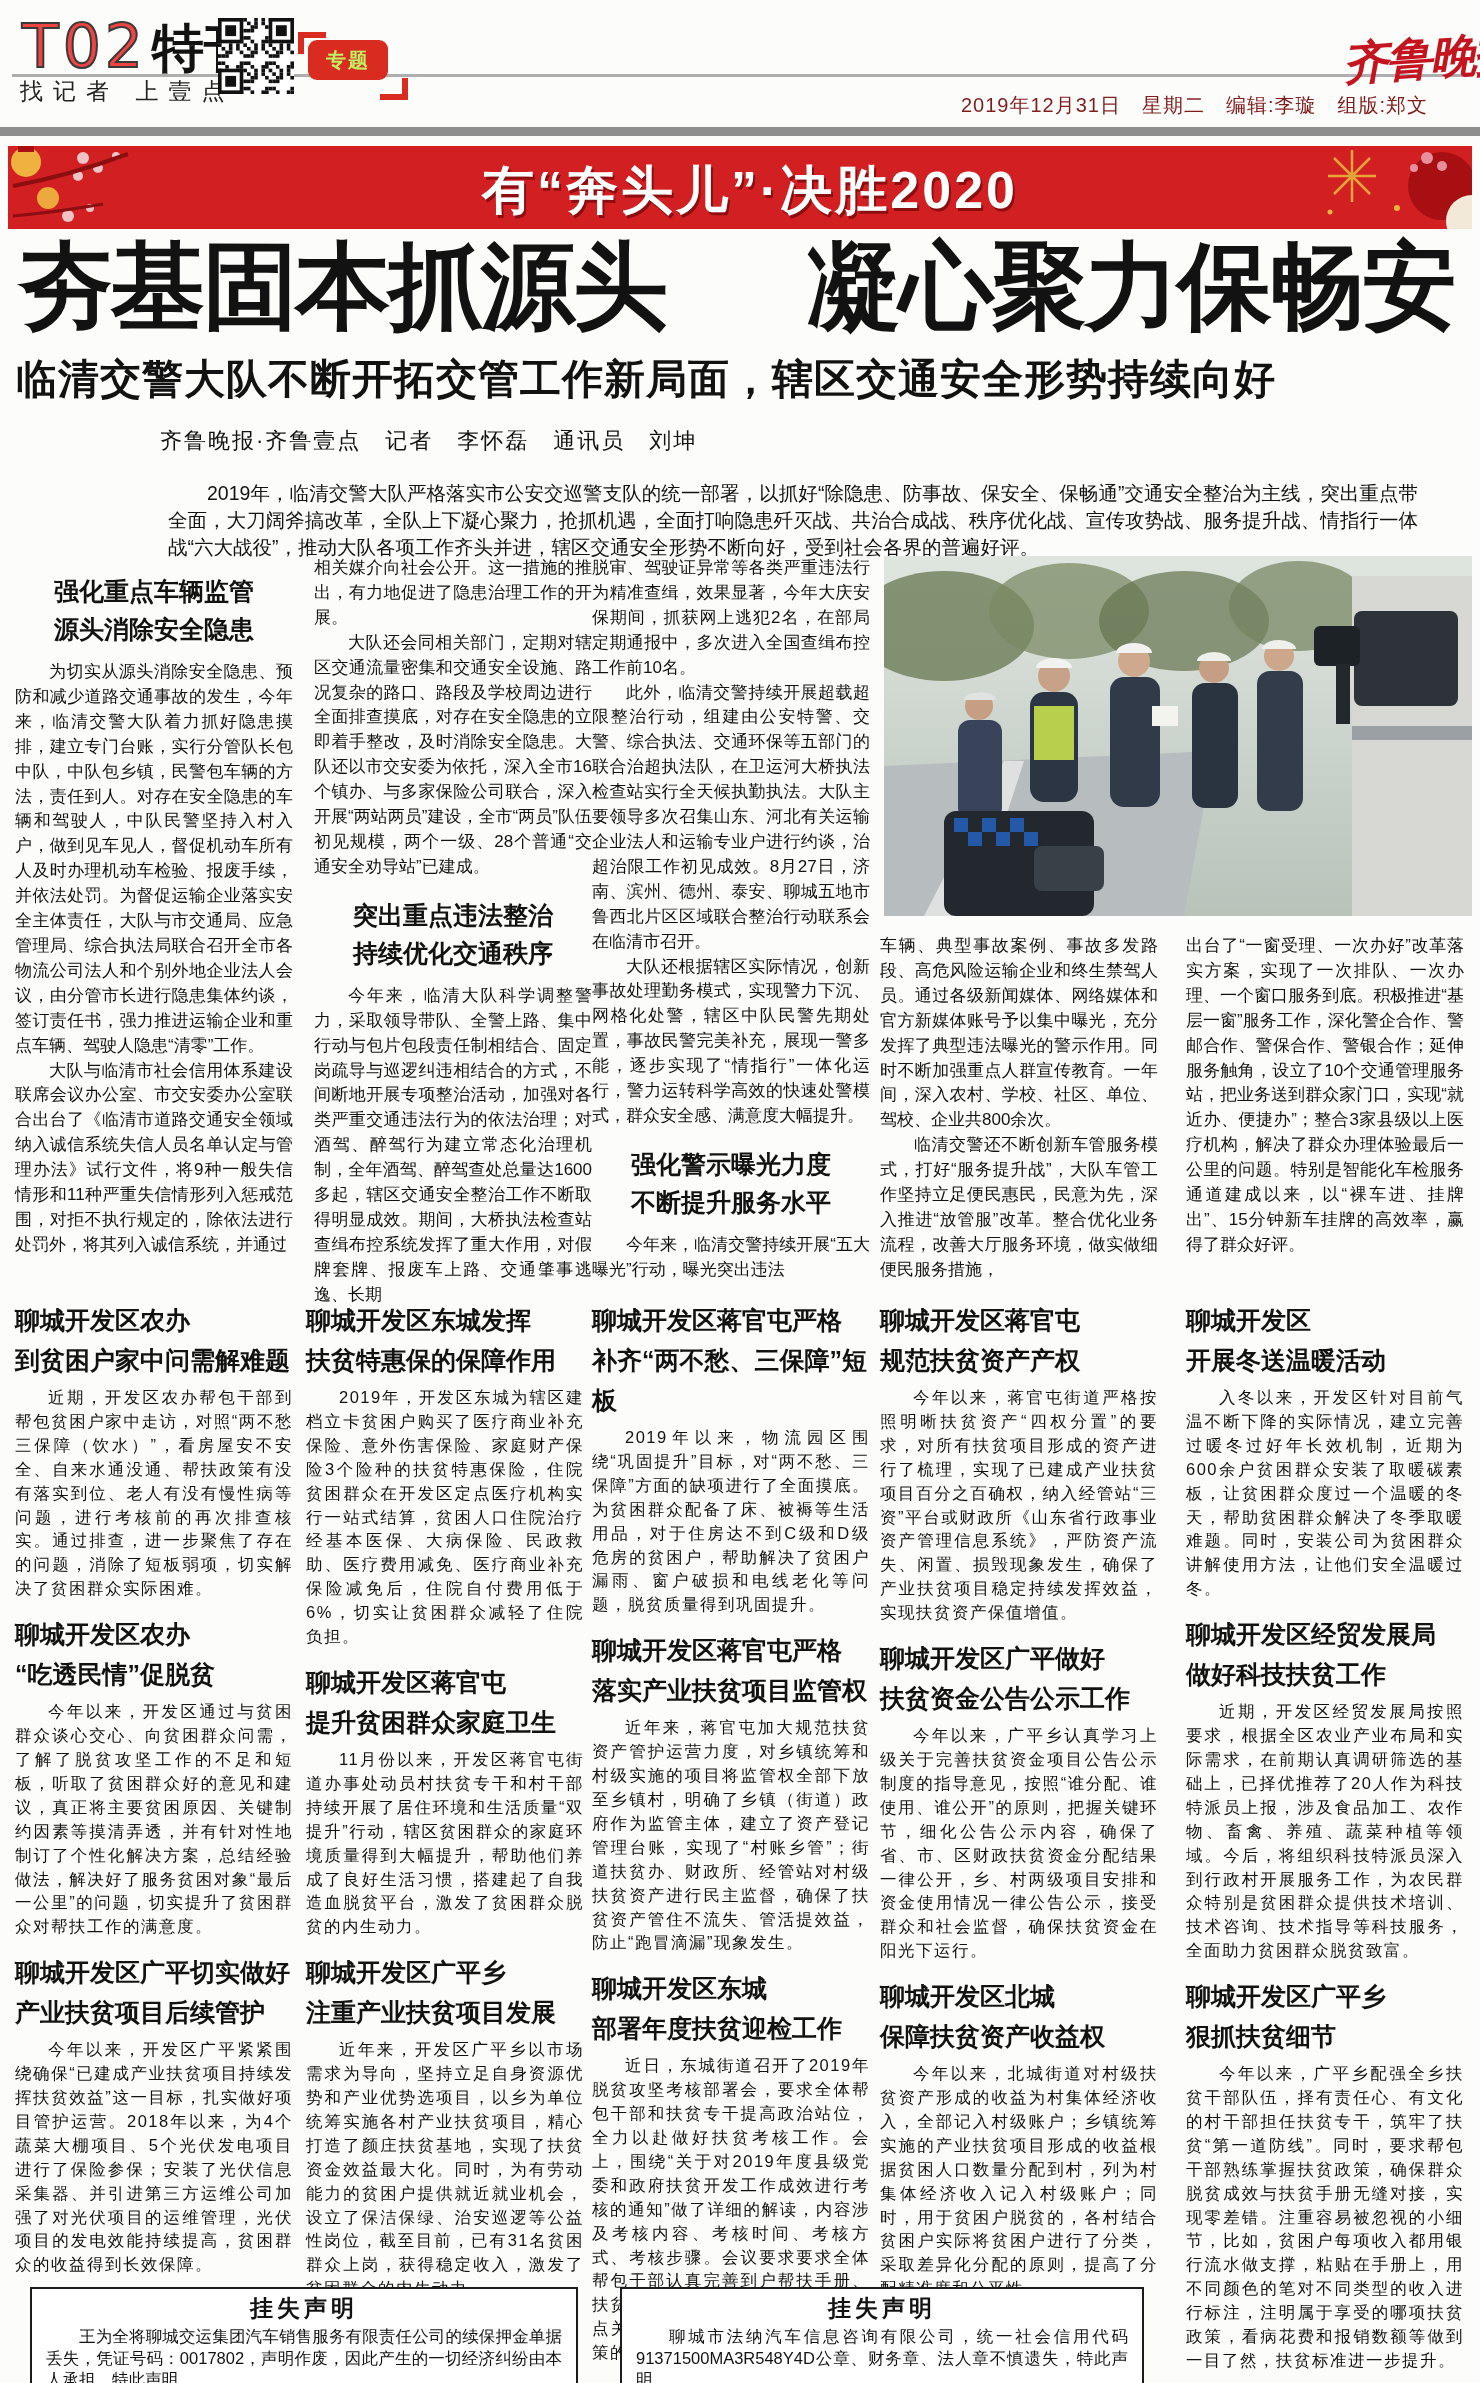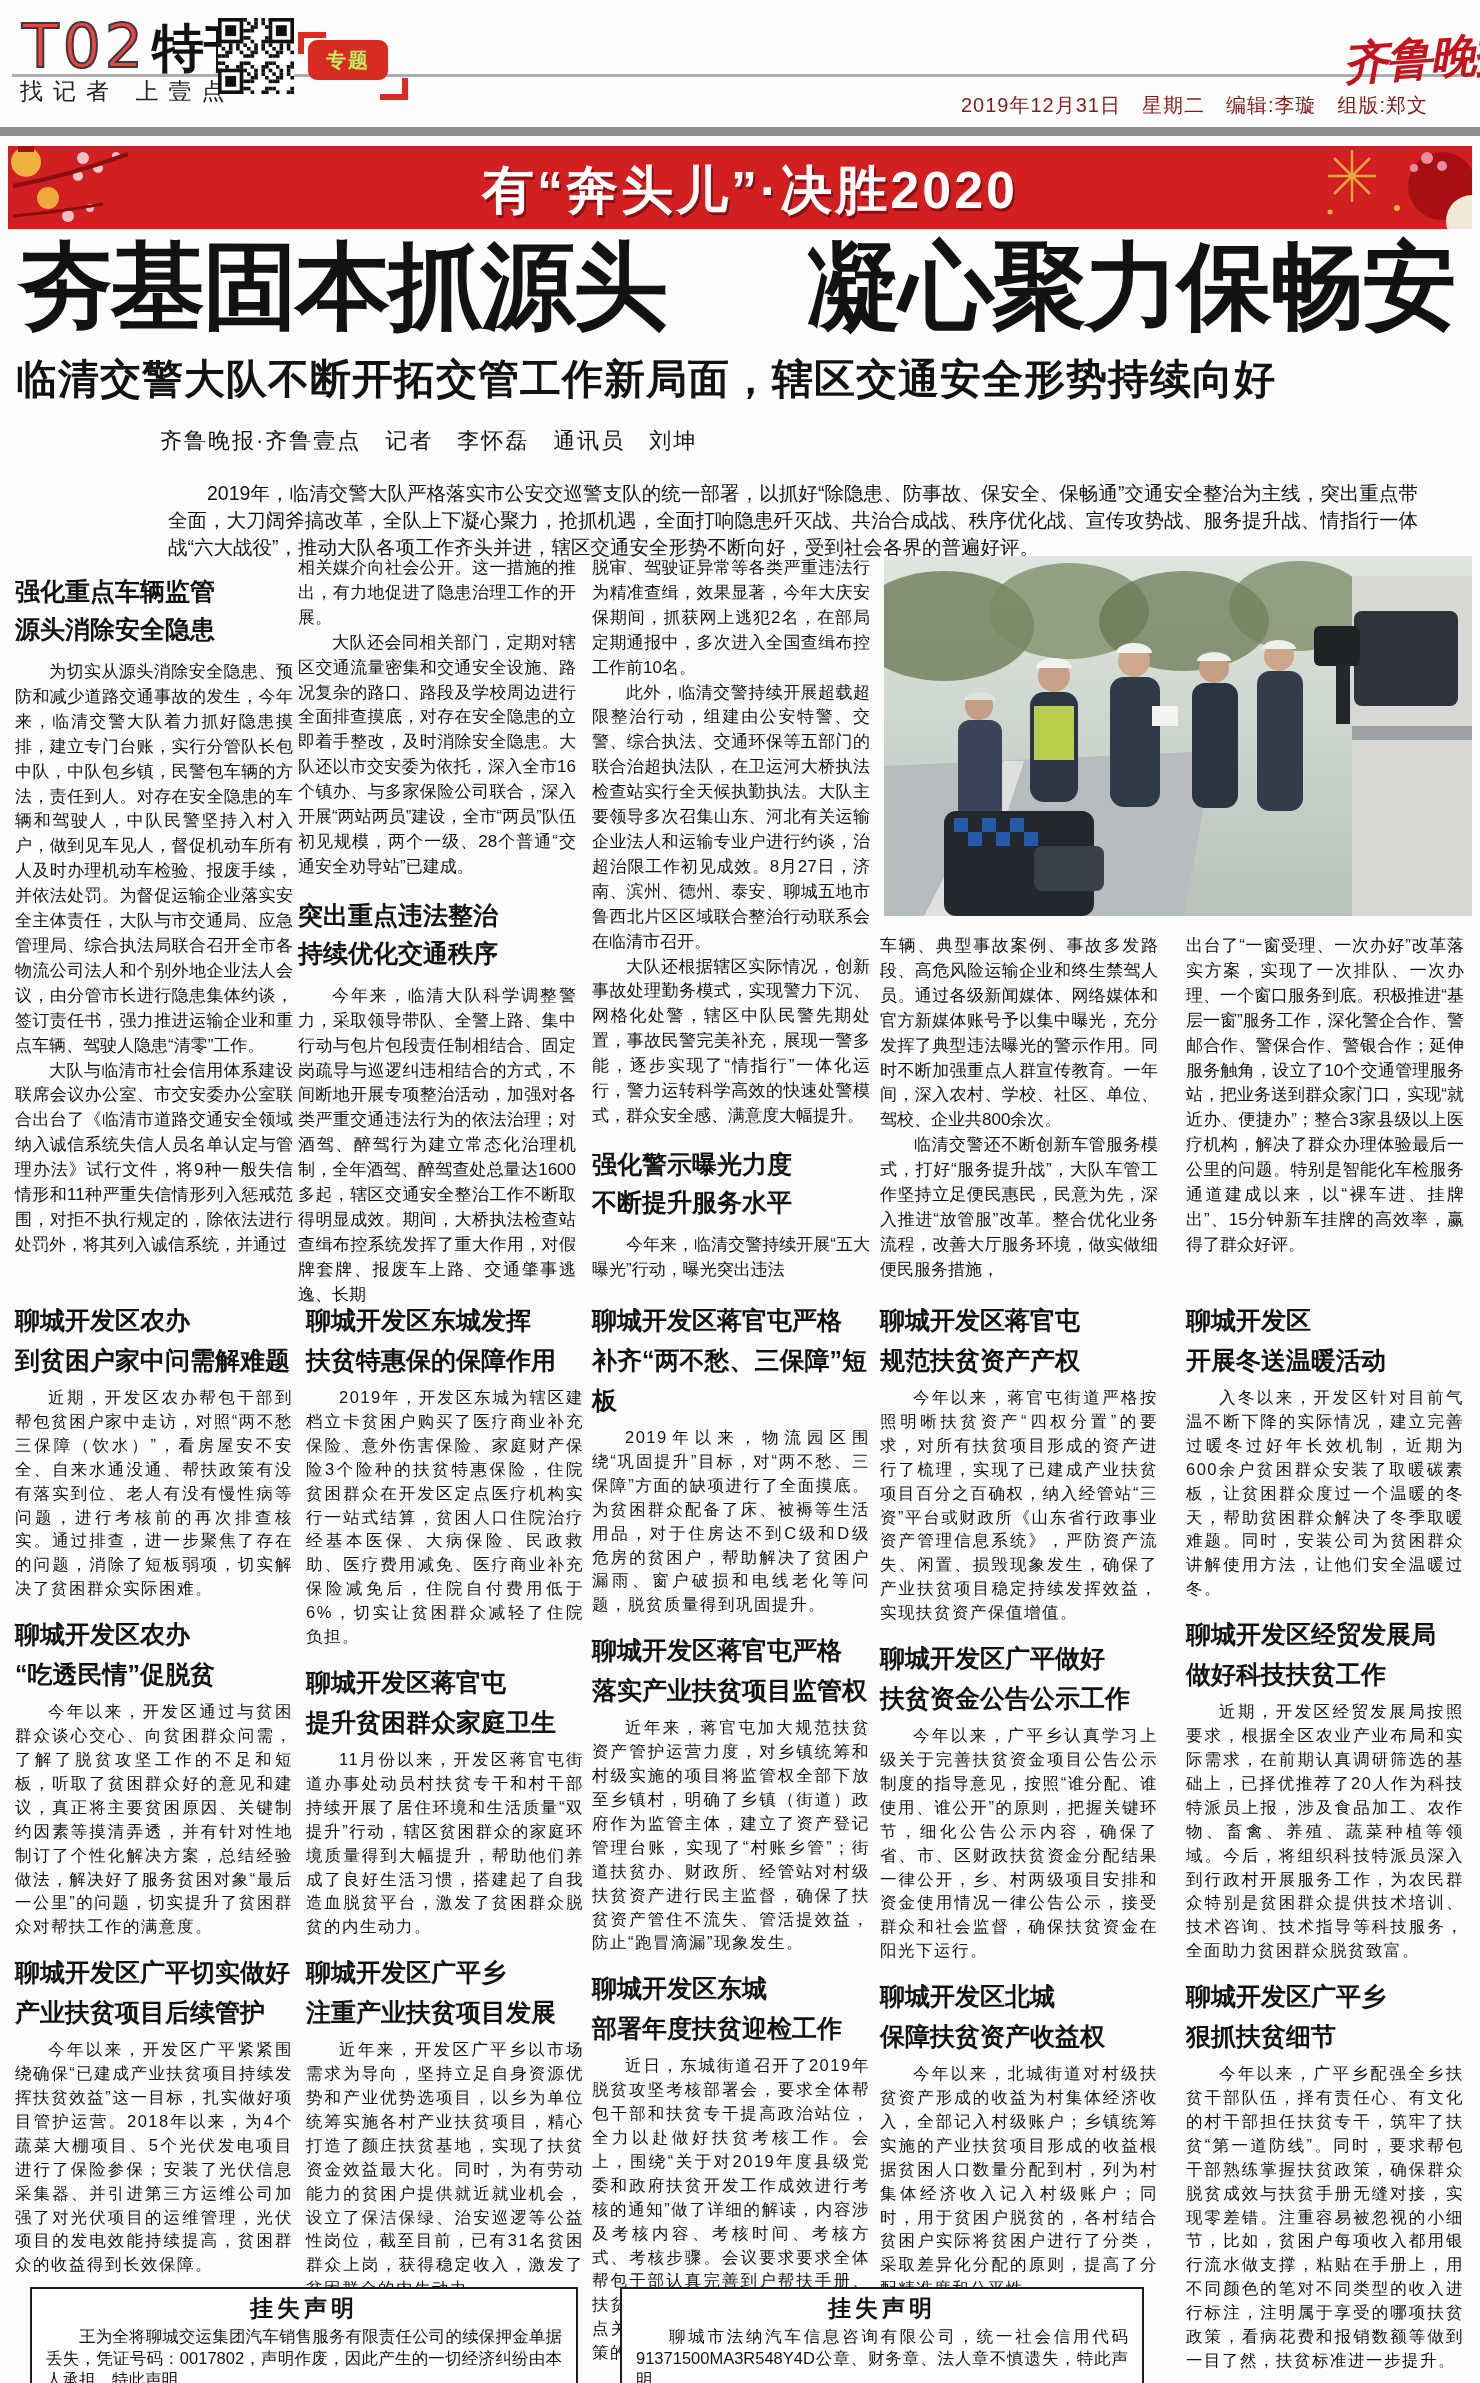--- a/index.html
+++ b/index.html
@@ -37,21 +37,21 @@
   .headline{position:absolute;left:18px;top:236px;width:1444px;display:flex;justify-content:space-between;
             font-size:95px;font-weight:900;line-height:100px;letter-spacing:-2px;transform:scaleX(.995);transform-origin:left;}
   .subhead{position:absolute;left:16px;top:352px;font-size:41px;font-weight:bold;letter-spacing:1px;}
   .byline{position:absolute;left:160px;top:426px;font-size:22px;letter-spacing:2px;}
   .lead{position:absolute;left:168px;top:460px;width:1250px;font-size:19.5px;line-height:27px;
         text-align:justify;text-indent:2em;font-weight:500;}
 
   
   .acol{position:absolute;top:556px;width:278px;}
   .acol4,.acol5{top:934px;}
-  .sec-head{font-size:25px;font-weight:900;line-height:38px;margin:16px 0 12px;}
+  .sec-head{font-size:25px;font-weight:900;text-align:center;line-height:38px;margin:16px 0 12px;}
   .sec-head span{display:block;}
   .body-p{font-size:17px;line-height:24.9px;text-align:justify;text-indent:2em;margin:0;}
   .noindent{text-indent:0;}
 
   
   .photo{position:absolute;left:884px;top:556px;width:588px;height:360px;overflow:hidden;background:#c3cdc6;}
 
   
   .bcol{position:absolute;top:1300px;width:278px;}
   .brief-head{font-size:25px;font-weight:900;line-height:40px;margin:0 0 6px;}
@@ -253,21 +253,21 @@
   <p class="lead">2019年，临清交警大队严格落实市公安交巡警支队的统一部署，以抓好“除隐患、防事故、保安全、保畅通”交通安全整治为主线，突出重点带全面，大刀阔斧搞改革，全队上下凝心聚力，抢抓机遇，全面打响隐患歼灭战、共治合成战、秩序优化战、宣传攻势战、服务提升战、情指行一体战“六大战役”，推动大队各项工作齐头并进，辖区交通安全形势不断向好，受到社会各界的普遍好评。</p>
 
   <div class="acol" style="left:15px">
       <h3 class="sec-head">
         <span>强化重点车辆监管</span>
         <span>源头消除安全隐患</span>
       </h3>
       <p class="body-p">为切实从源头消除安全隐患、预防和减少道路交通事故的发生，今年来，临清交警大队着力抓好隐患摸排，建立专门台账，实行分管队长包中队，中队包乡镇，民警包车辆的方法，责任到人。对存在安全隐患的车辆和驾驶人，中队民警坚持入村入户，做到见车见人，督促机动车所有人及时办理机动车检验、报废手续，并依法处罚。为督促运输企业落实安全主体责任，大队与市交通局、应急管理局、综合执法局联合召开全市各物流公司法人和个别外地企业法人会议，由分管市长进行隐患集体约谈，签订责任书，强力推进运输企业和重点车辆、驾驶人隐患“清零”工作。</p>
       <p class="body-p">大队与临清市社会信用体系建设联席会议办公室、市交安委办公室联合出台了《临清市道路交通安全领域纳入诚信系统失信人员名单认定与管理办法》试行文件，将9种一般失信情形和11种严重失信情形列入惩戒范围，对拒不执行规定的，除依法进行处罚外，将其列入诚信系统，并通过</p>
     </div>
-  <div class="acol" style="left:298px">
+  <div class="acol" style="left:314px">
       <p class="body-p noindent">相关媒介向社会公开。这一措施的推出，有力地促进了隐患治理工作的开展。</p>
       <p class="body-p">大队还会同相关部门，定期对辖区交通流量密集和交通安全设施、路况复杂的路口、路段及学校周边进行全面排查摸底，对存在安全隐患的立即着手整改，及时消除安全隐患。大队还以市交安委为依托，深入全市16个镇办、与多家保险公司联合，深入开展“两站两员”建设，全市“两员”队伍初见规模，两个一级、28个普通“交通安全劝导站”已建成。</p>
       <h3 class="sec-head">
         <span>突出重点违法整治</span>
         <span>持续优化交通秩序</span>
       </h3>
       <p class="body-p">今年来，临清大队科学调整警力，采取领导带队、全警上路、集中行动与包片包段责任制相结合、固定岗疏导与巡逻纠违相结合的方式，不间断地开展专项整治活动，加强对各类严重交通违法行为的依法治理；对酒驾、醉驾行为建立常态化治理机制，全年酒驾、醉驾查处总量达1600多起，辖区交通安全整治工作不断取得明显成效。期间，大桥执法检查站查缉布控系统发挥了重大作用，对假牌套牌、报废车上路、交通肇事逃逸、长期</p>
     </div>
   <div class="acol" style="left:592px">
       <p class="body-p noindent">脱审、驾驶证异常等各类严重违法行为精准查缉，效果显著，今年大庆安保期间，抓获网上逃犯2名，在部局定期通报中，多次进入全国查缉布控工作前10名。</p>

